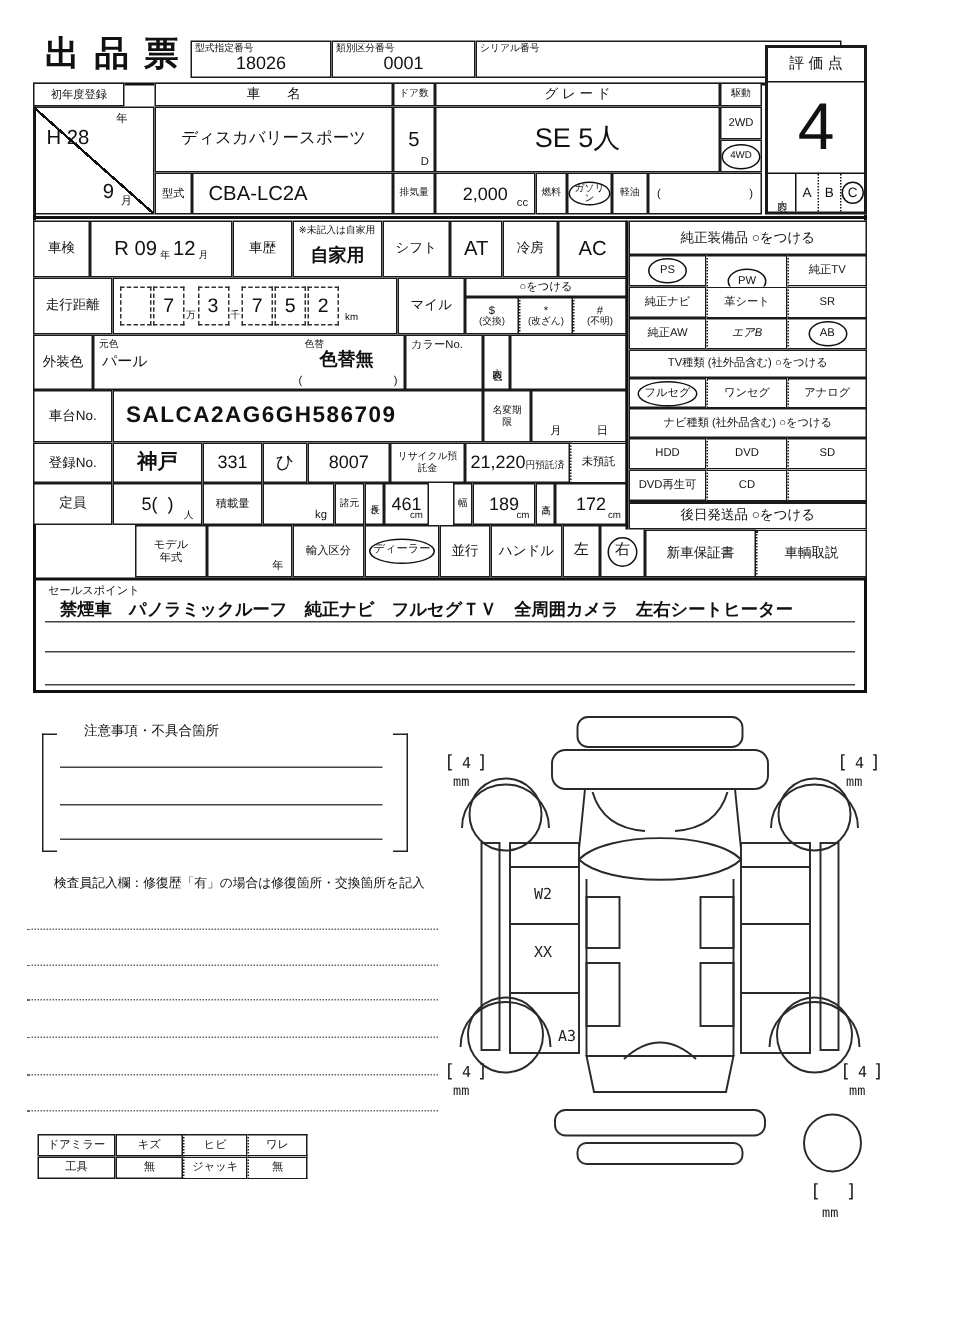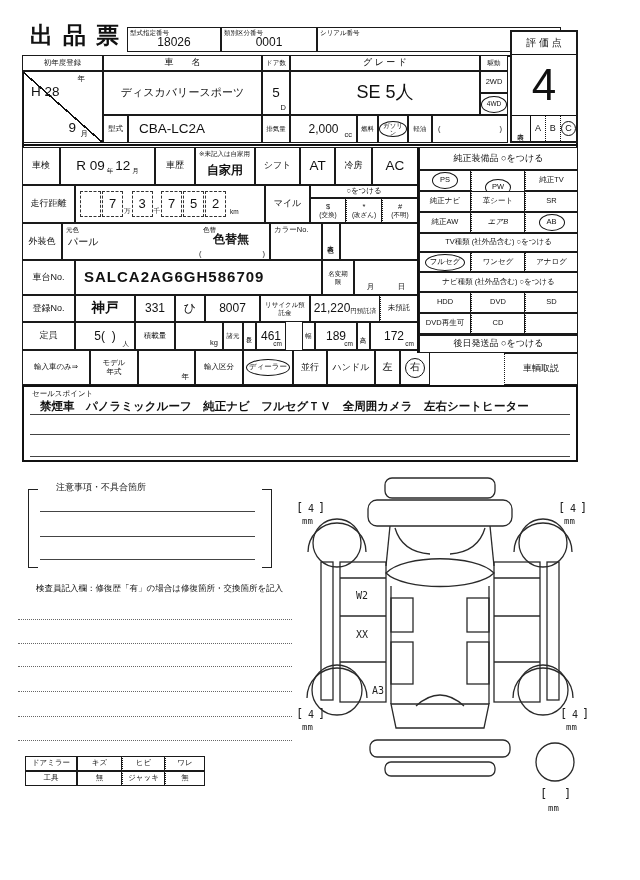--- a/index.html
+++ b/index.html
@@ -46,21 +46,21 @@
     <span class="plain xs" style="left:2px;top:1px;">類別区分番号</span>
     <span class="md" style="margin-top:6px;">0001</span>
   </div>
   <div class="cell col" style="left:317px;top:27px;width:244px;height:25px;">
     <span class="plain xs" style="left:2px;top:1px;">シリアル番号</span>
     <span class="md"></span>
   </div>
 
   <div class="plain" style="left:22px;top:55px;width:556px;height:407px;border:2px solid #111;"></div>
 
-  <div class="cell sm" style="left:22px;top:55px;width:81px;height:16px;">初年度登録</div>
+  <div class="cell sm" style="left:22px;top:55px;width:61px;height:16px;">初年度登録</div>
   <div class="cell diag" style="left:22px;top:71px;width:81px;height:72px;">
     <span class="plain sm" style="right:17px;top:3px;">年</span>
     <span class="plain lg" style="left:8px;top:13px;">H 28</span>
     <span class="plain lg" style="right:26px;bottom:6px;">9</span>
     <span class="plain sm" style="right:14px;bottom:4px;">月</span>
   </div>
 
   <div class="cell" style="left:103px;top:71px;width:159px;height:44px;font-size:11px;">ディスカバリースポーツ</div>
   <div class="cell s9" style="left:103px;top:55px;width:159px;height:16px;">車　　名</div>
   <div class="cell sm" style="left:103px;top:115px;width:25px;height:28px;">型式</div>
@@ -211,21 +211,20 @@
   <div class="cell" style="left:315px;top:322px;width:42px;height:28px;">
     <span class="md">189</span>
     <span class="plain xs" style="right:3px;bottom:2px;">cm</span>
   </div>
   <div class="cell vert xs" style="left:357px;top:322px;width:13px;height:28px;">高さ</div>
   <div class="cell" style="left:370px;top:322px;width:48px;height:28px;">
     <span class="md">172</span>
     <span class="plain xs" style="right:3px;bottom:2px;">cm</span>
   </div>
 
-  <div class="cell sm" style="left:22px;top:350px;width:68px;height:35px;">輸入車のみ⇒</div>
   <div class="cell sm col" style="left:90px;top:350px;width:48px;height:35px;">
     <span style="width:30px;">モデル年式</span>
   </div>
   <div class="cell" style="left:138px;top:350px;width:57px;height:35px;">
     <span class="plain sm" style="right:5px;bottom:3px;">年</span>
   </div>
   <div class="cell sm" style="left:195px;top:350px;width:48px;height:35px;">輸入区分</div>
   <div class="cell" style="left:243px;top:350px;width:50px;height:35px;font-family:Liberation Mono, monospace;">
     <span class="circled c-lg sm">ディーラー</span>
   </div>
@@ -264,20 +263,21 @@
 
   <div class="cell sm" style="left:419px;top:272px;width:159px;height:20px;">ナビ種類 (社外品含む) ○をつける</div>
   <div class="cell sm" style="left:419px;top:292px;width:52px;height:21px;">HDD</div>
   <div class="cell sm dotl" style="left:471px;top:292px;width:54px;height:21px;">DVD</div>
   <div class="cell sm dotl" style="left:525px;top:292px;width:53px;height:21px;">SD</div>
   <div class="cell sm" style="left:419px;top:313px;width:52px;height:21px;">DVD再生可</div>
   <div class="cell sm dotl" style="left:471px;top:313px;width:54px;height:21px;">CD</div>
   <div class="cell dotl" style="left:525px;top:313px;width:53px;height:21px;"></div>
 
   <div class="cell s9" style="left:419px;top:334px;width:159px;height:19px;border-top-width:2px;">後日発送品 ○をつける</div>
+  <div class="cell s9" style="left:430px;top:353px;width:74px;height:32px;">新車保証書</div>
   <div class="cell s9 dotl" style="left:504px;top:353px;width:74px;height:32px;">車輌取説</div>
 
   <div class="hline" style="left:22px;top:385px;width:556px;height:2px;"></div>
   <div class="plain sm" style="left:32px;top:389px;">セールスポイント</div>
   <div class="plain b" style="left:40px;top:399px;font-size:11.5px;">禁煙車　パノラミックルーフ　純正ナビ　フルセグＴＶ　全周囲カメラ　左右シートヒーター</div>
   <div class="solidline" style="left:30px;top:414px;width:540px;"></div>
   <div class="solidline" style="left:30px;top:434px;width:540px;"></div>
   <div class="solidline" style="left:30px;top:456px;width:540px;"></div>
 
   <div class="plain s9" style="left:56px;top:481px;">注意事項・不具合箇所</div>

